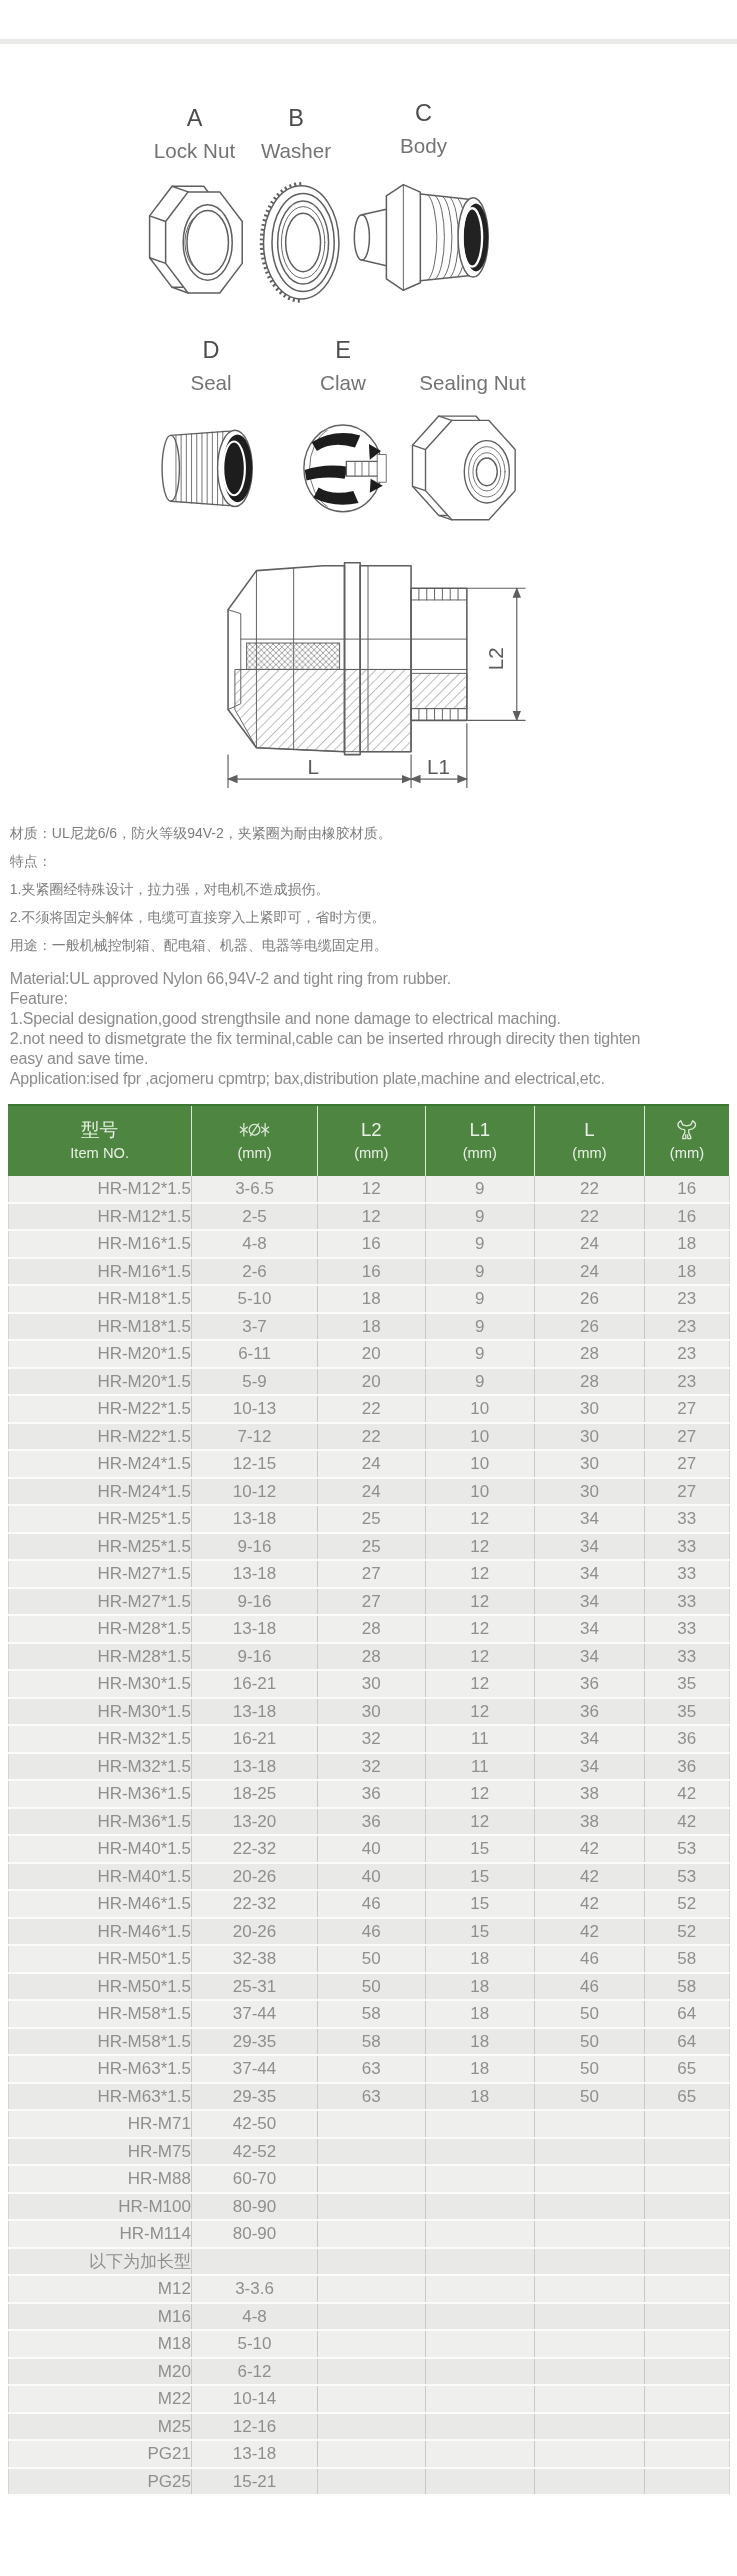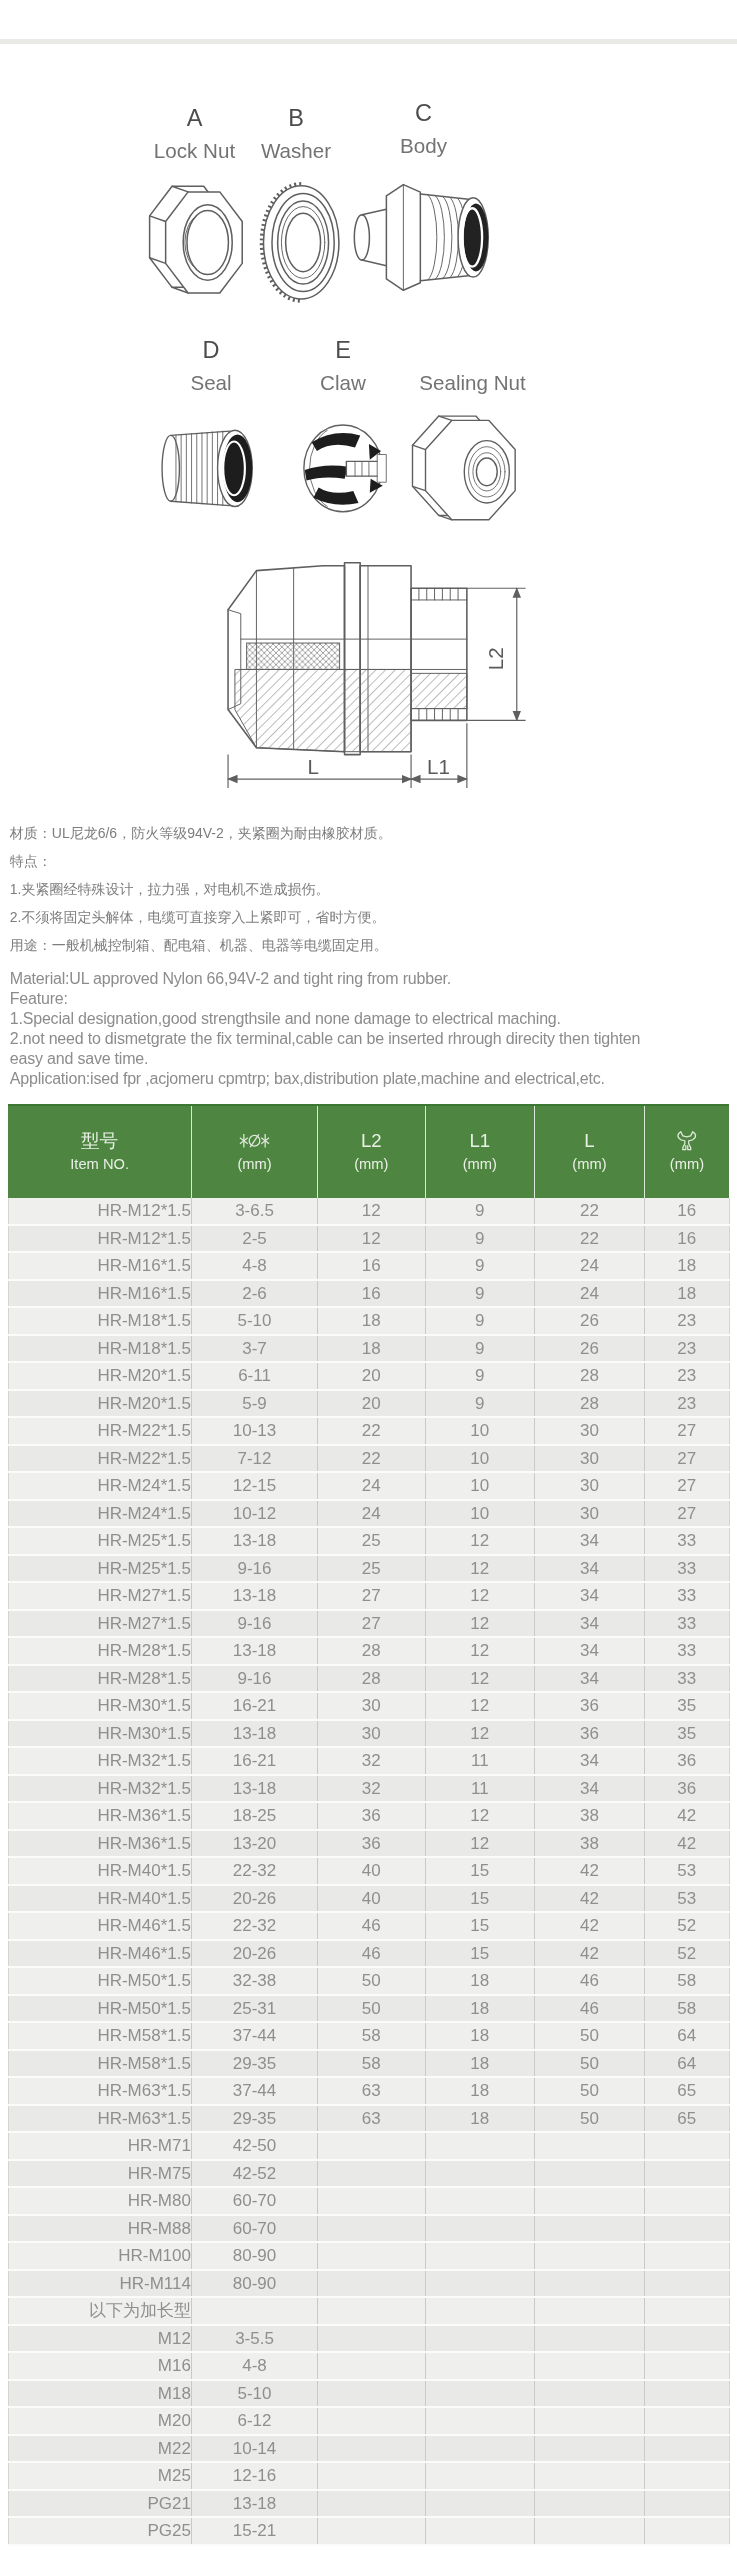--- a/index.html
+++ b/index.html
@@ -29,21 +29,21 @@
   .spec-wrap { position: absolute; left: 7.8px; top: 1104px; width: 722px; }
   table.spec {
     width: 100%; border-collapse: collapse; table-layout: fixed;
     border-top: 2.9px solid #3c7733;
   }
   table.spec thead th {
     background: #4e8540;
     color: #e9f0e5;
     font-weight: normal;
     height: 70px;
-    padding: 11px;
+    padding: 0;
     vertical-align: middle;
     border-right: 1px solid rgba(255,255,255,0.8);
   }
   table.spec thead th:last-child { border-right: none; }
   .th-main { font-size: 18.6px; line-height: 23.5px; }
   .th-sub  { font-size: 14.7px; line-height: 19.6px; margin-top: 2.9px; }
   .th-icon { height: 23.5px; display: flex; align-items: center; justify-content: center; }
   table.spec tbody td {
     height: 25.5px;
     line-height: 25.5px;
@@ -601,28 +601,20 @@
         </tr>
         <tr>
           <td>HR-M75</td>
           <td>42-52</td>
           <td></td>
           <td></td>
           <td></td>
           <td></td>
         </tr>
         <tr>
-          <td>HR-M80</td>
-          <td>60-70</td>
-          <td></td>
-          <td></td>
-          <td></td>
-          <td></td>
-        </tr>
-        <tr>
           <td>HR-M88</td>
           <td>60-70</td>
           <td></td>
           <td></td>
           <td></td>
           <td></td>
         </tr>
         <tr>
           <td>HR-M100</td>
           <td>80-90</td>
@@ -642,21 +634,21 @@
         <tr>
           <td>以下为加长型</td>
           <td></td>
           <td></td>
           <td></td>
           <td></td>
           <td></td>
         </tr>
         <tr>
           <td>M12</td>
-          <td>3-5.5</td>
+          <td>3-3.6</td>
           <td></td>
           <td></td>
           <td></td>
           <td></td>
         </tr>
         <tr>
           <td>M16</td>
           <td>4-8</td>
           <td></td>
           <td></td>

